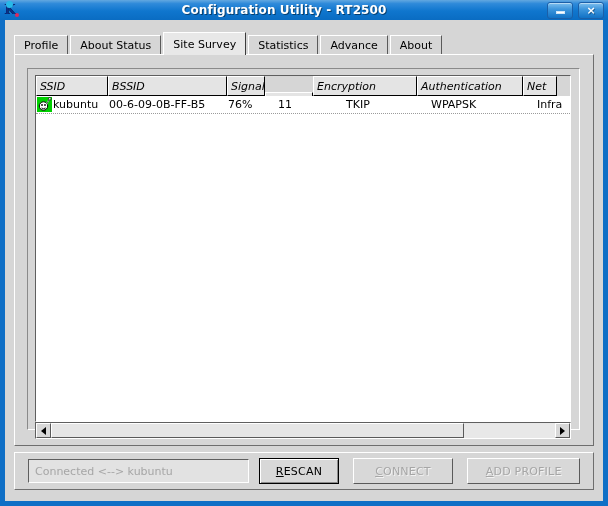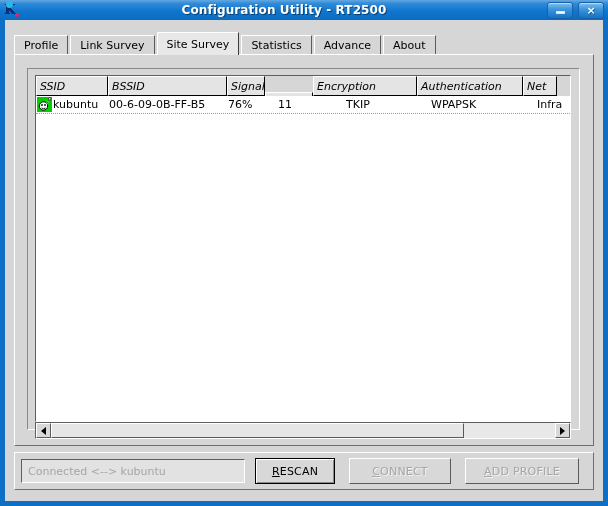--- a/index.html
+++ b/index.html
@@ -276,21 +276,21 @@
   .bottombar {
     position: absolute; left: 9px; top: 432px;
     width: 580px; height: 38px;
     box-sizing: border-box;
     background: #d6d6d6;
     border-top: 1px solid #ffffff;
     border-left: 1px solid #ffffff;
     border-right: 1px solid #6e6e6e;
     border-bottom: 1px solid #6e6e6e;
     display: flex; align-items: center;
-    padding: 0 6px;
+    padding: 0 13px;
     gap: 5px;
   }
   .statusfield {
     width: 224px; height: 24px;
     box-sizing: border-box;
     border-top: 1px solid #5f5f5f;
     border-left: 1px solid #5f5f5f;
     border-right: 1px solid #ffffff;
     border-bottom: 1px solid #ffffff;
     background: #e2e2e2;
@@ -354,21 +354,21 @@
     </div>
   </div>
 
   <div class="client">
 
     <div class="tabbar" id="tabbar">
         <div class="tab">
           <span>Profile</span>
         </div>
         <div class="tab">
-          <span>Link Survey</span>
+          <span>About Status</span>
         </div>
         <div class="tab active">
           <span>Site Survey</span>
         </div>
         <div class="tab">
           <span>Statistics</span>
         </div>
         <div class="tab">
           <span>Advance</span>
         </div>

